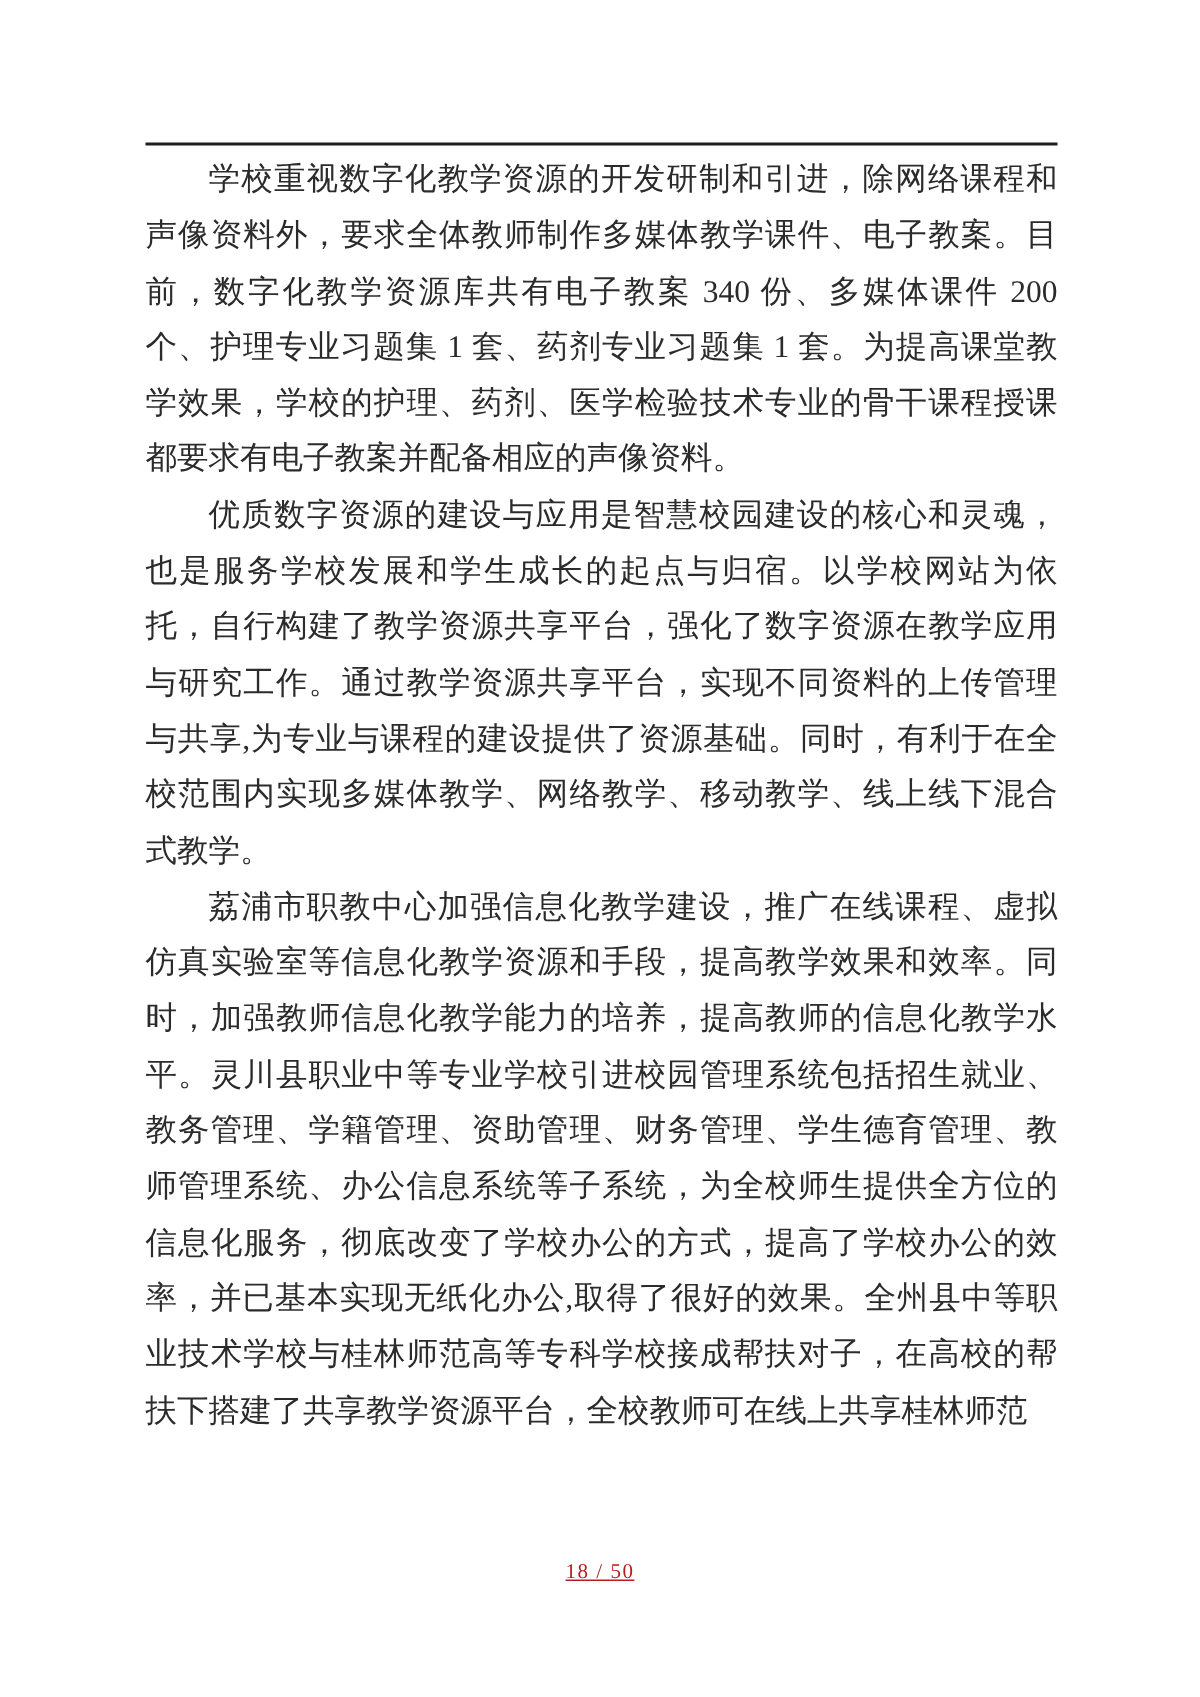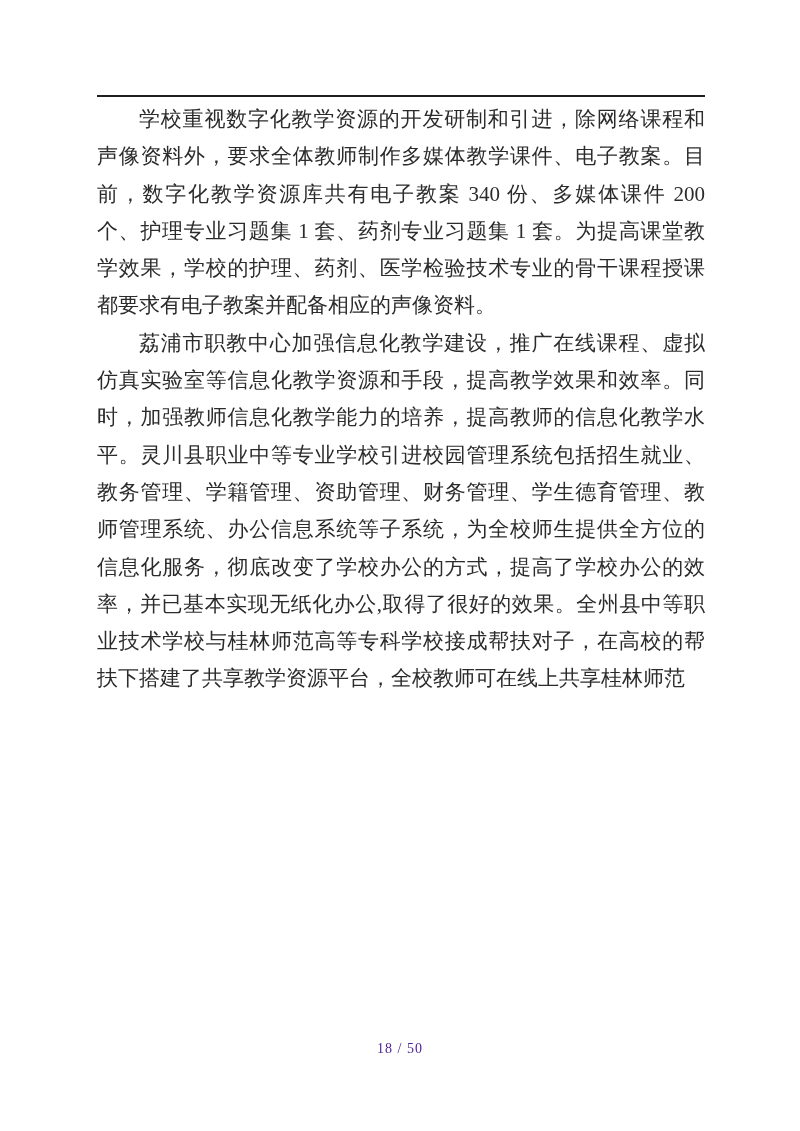--- a/index.html
+++ b/index.html
@@ -46,28 +46,30 @@
   .footer {
     position: absolute;
     top: 1039px;
     left: 0;
     width: 800px;
     text-align: center;
   }
   .footer span {
     font-size: 14px;
     letter-spacing: 1px;
-    color: #4c1d95;
+    color: #b91c1c;
+    text-decoration: underline;
   }
 </style>
 </head>
 <body>
 
 <div class="page">
   <hr class="top-rule">
   <div class="content">
       <p class="paragraph">学校重视数字化教学资源的开发研制和引进，除网络课程和声像资料外，要求全体教师制作多媒体教学课件、电子教案。目前，数字化教学资源库共有电子教案 340 份、多媒体课件 200 个、护理专业习题集 1 套、药剂专业习题集 1 套。为提高课堂教学效果，学校的护理、药剂、医学检验技术专业的骨干课程授课都要求有电子教案并配备相应的声像资料。</p>
+      <p class="paragraph">优质数字资源的建设与应用是智慧校园建设的核心和灵魂，也是服务学校发展和学生成长的起点与归宿。以学校网站为依托，自行构建了教学资源共享平台，强化了数字资源在教学应用与研究工作。通过教学资源共享平台，实现不同资料的上传管理与共享,为专业与课程的建设提供了资源基础。同时，有利于在全校范围内实现多媒体教学、网络教学、移动教学、线上线下混合式教学。</p>
       <p class="paragraph">荔浦市职教中心加强信息化教学建设，推广在线课程、虚拟仿真实验室等信息化教学资源和手段，提高教学效果和效率。同时，加强教师信息化教学能力的培养，提高教师的信息化教学水平。灵川县职业中等专业学校引进校园管理系统包括招生就业、教务管理、学籍管理、资助管理、财务管理、学生德育管理、教师管理系统、办公信息系统等子系统，为全校师生提供全方位的信息化服务，彻底改变了学校办公的方式，提高了学校办公的效率，并已基本实现无纸化办公,取得了很好的效果。全州县中等职业技术学校与桂林师范高等专科学校接成帮扶对子，在高校的帮扶下搭建了共享教学资源平台，全校教师可在线上共享桂林师范</p>
     </div>
   <div class="footer">
     <span>18 / 50</span>
   </div>
 </div>
 
 </body></html>

